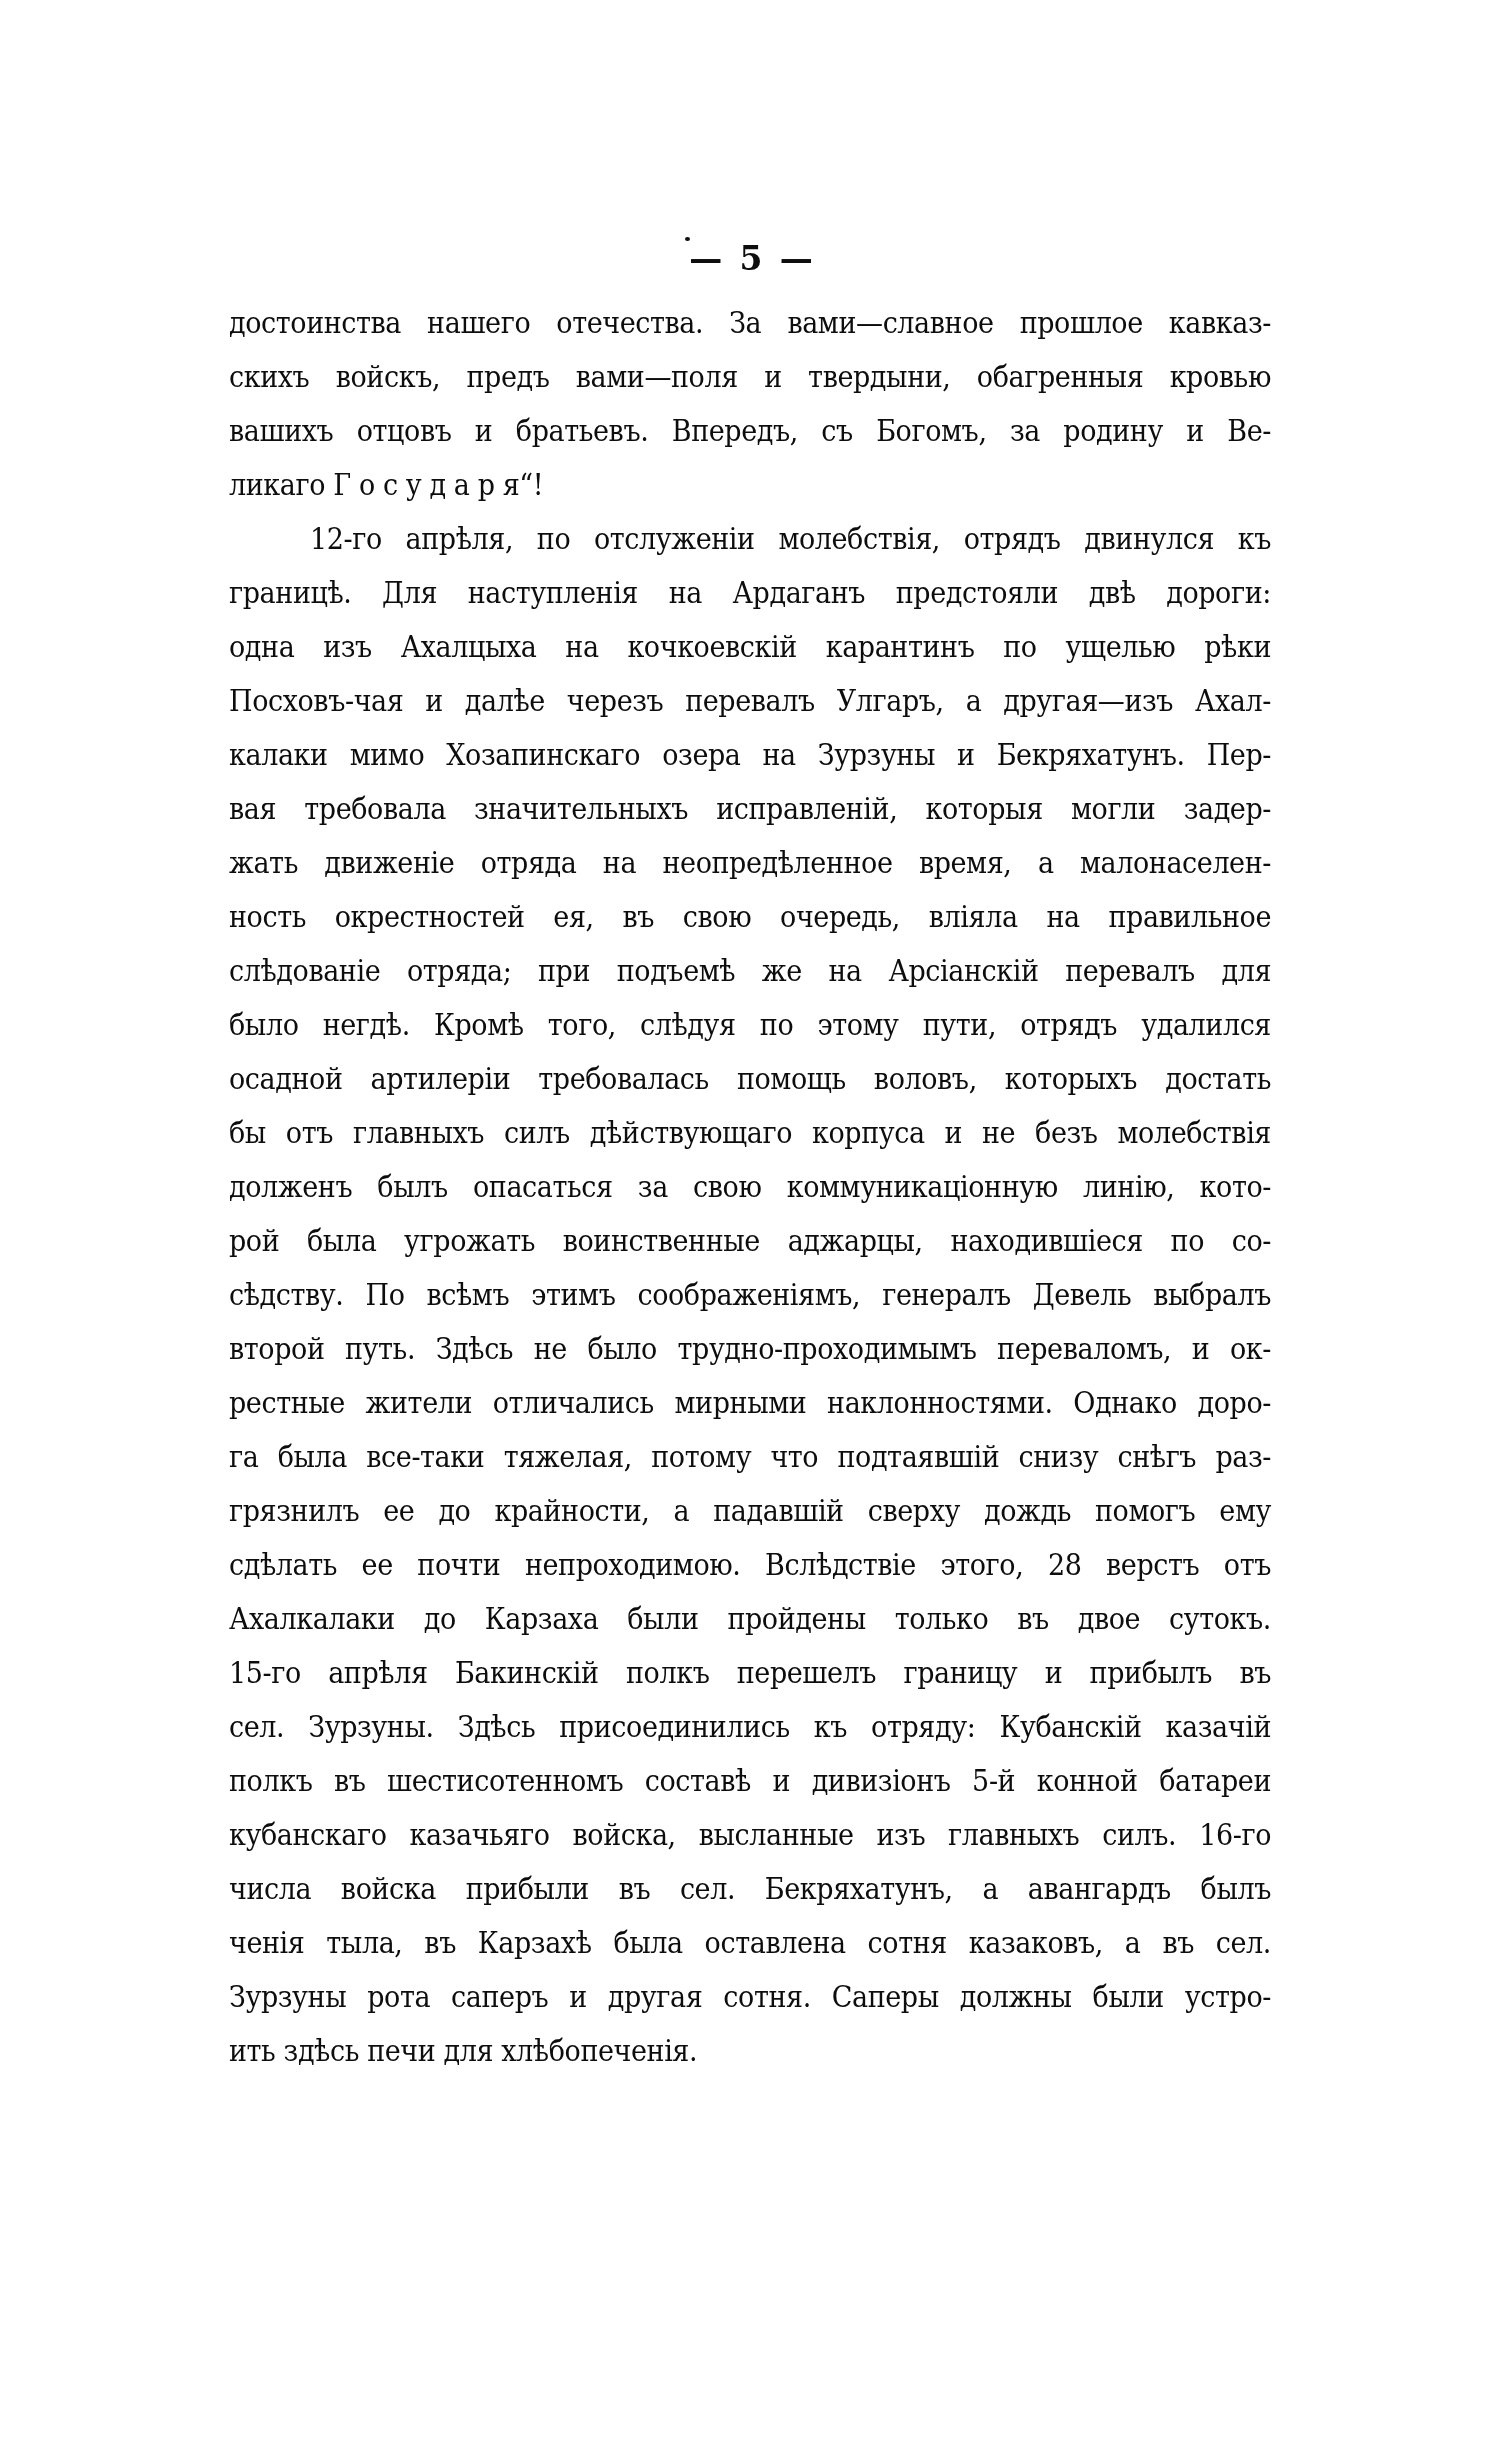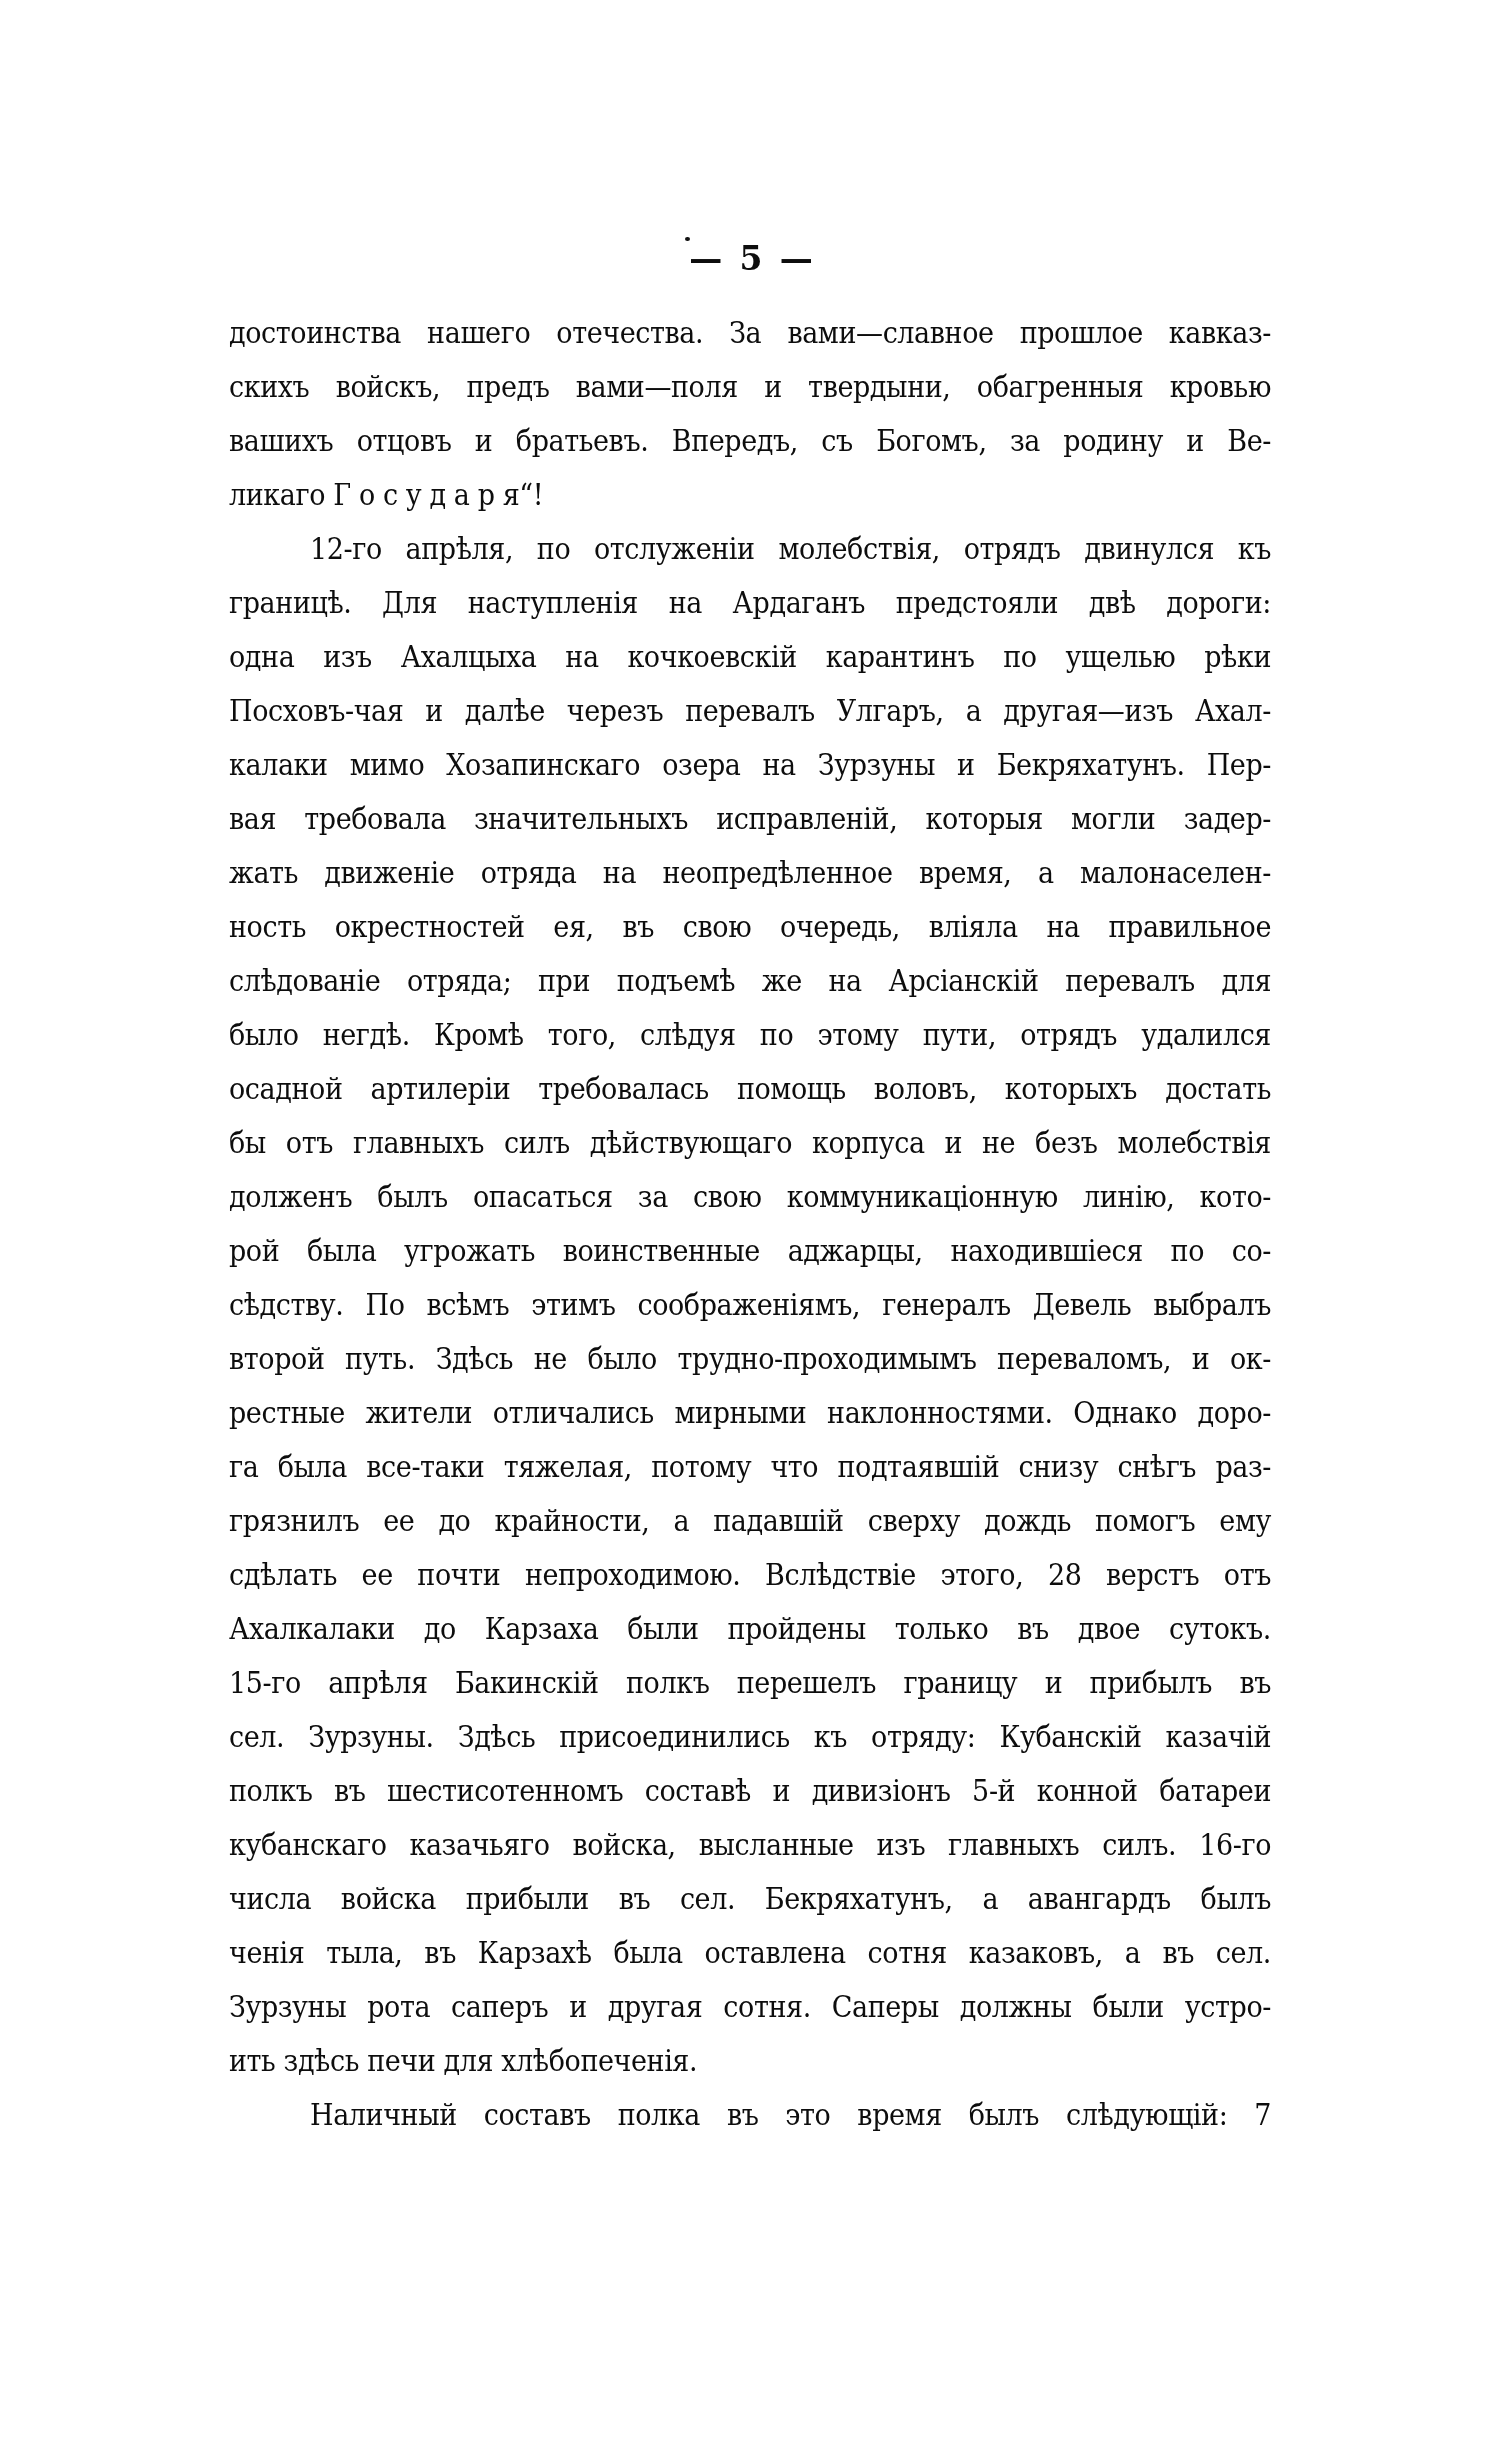--- a/index.html
+++ b/index.html
@@ -36,21 +36,21 @@
     left: 685px;
     top: 237px;
     width: 5px;
     height: 4.3px;
     background: #111;
     border-radius: 50%;
   }
   .text-block {
     position: absolute;
     left: 229px;
-    top: 306px;
+    top: 296px;
     width: 1042px;
   }
   .line {
     display: block;
     height: 54px;
     line-height: 54px;
     font-size: 30px;
     font-stretch: condensed;
     letter-spacing: -0.4px;
     white-space: nowrap;
@@ -102,17 +102,16 @@
     <div class="line">сдѣлать ее почти непроходимою. Вслѣдствіе этого, 28 верстъ отъ</div>
     <div class="line">Ахалкалаки до Карзаха были пройдены только въ двое сутокъ.</div>
     <div class="line">15-го апрѣля Бакинскій полкъ перешелъ границу и прибылъ въ</div>
     <div class="line">сел. Зурзуны. Здѣсь присоединились къ отряду: Кубанскій казачій</div>
     <div class="line">полкъ въ шестисотенномъ составѣ и дивизіонъ 5-й конной батареи</div>
     <div class="line">кубанскаго казачьяго войска, высланные изъ главныхъ силъ. 16-го</div>
     <div class="line">числа войска прибыли въ сел. Бекряхатунъ, а авангардъ былъ</div>
     <div class="line">ченія тыла, въ Карзахѣ была оставлена сотня казаковъ, а въ сел.</div>
     <div class="line">Зурзуны рота саперъ и другая сотня. Саперы должны были устро-</div>
     <div class="line para-end">ить здѣсь печи для хлѣбопеченія.</div>
-    <div class="line indent">Наличный составъ полка въ это время былъ слѣдующій: 7</div>
   </div>
 
 </div>
 
 
 </body></html>

